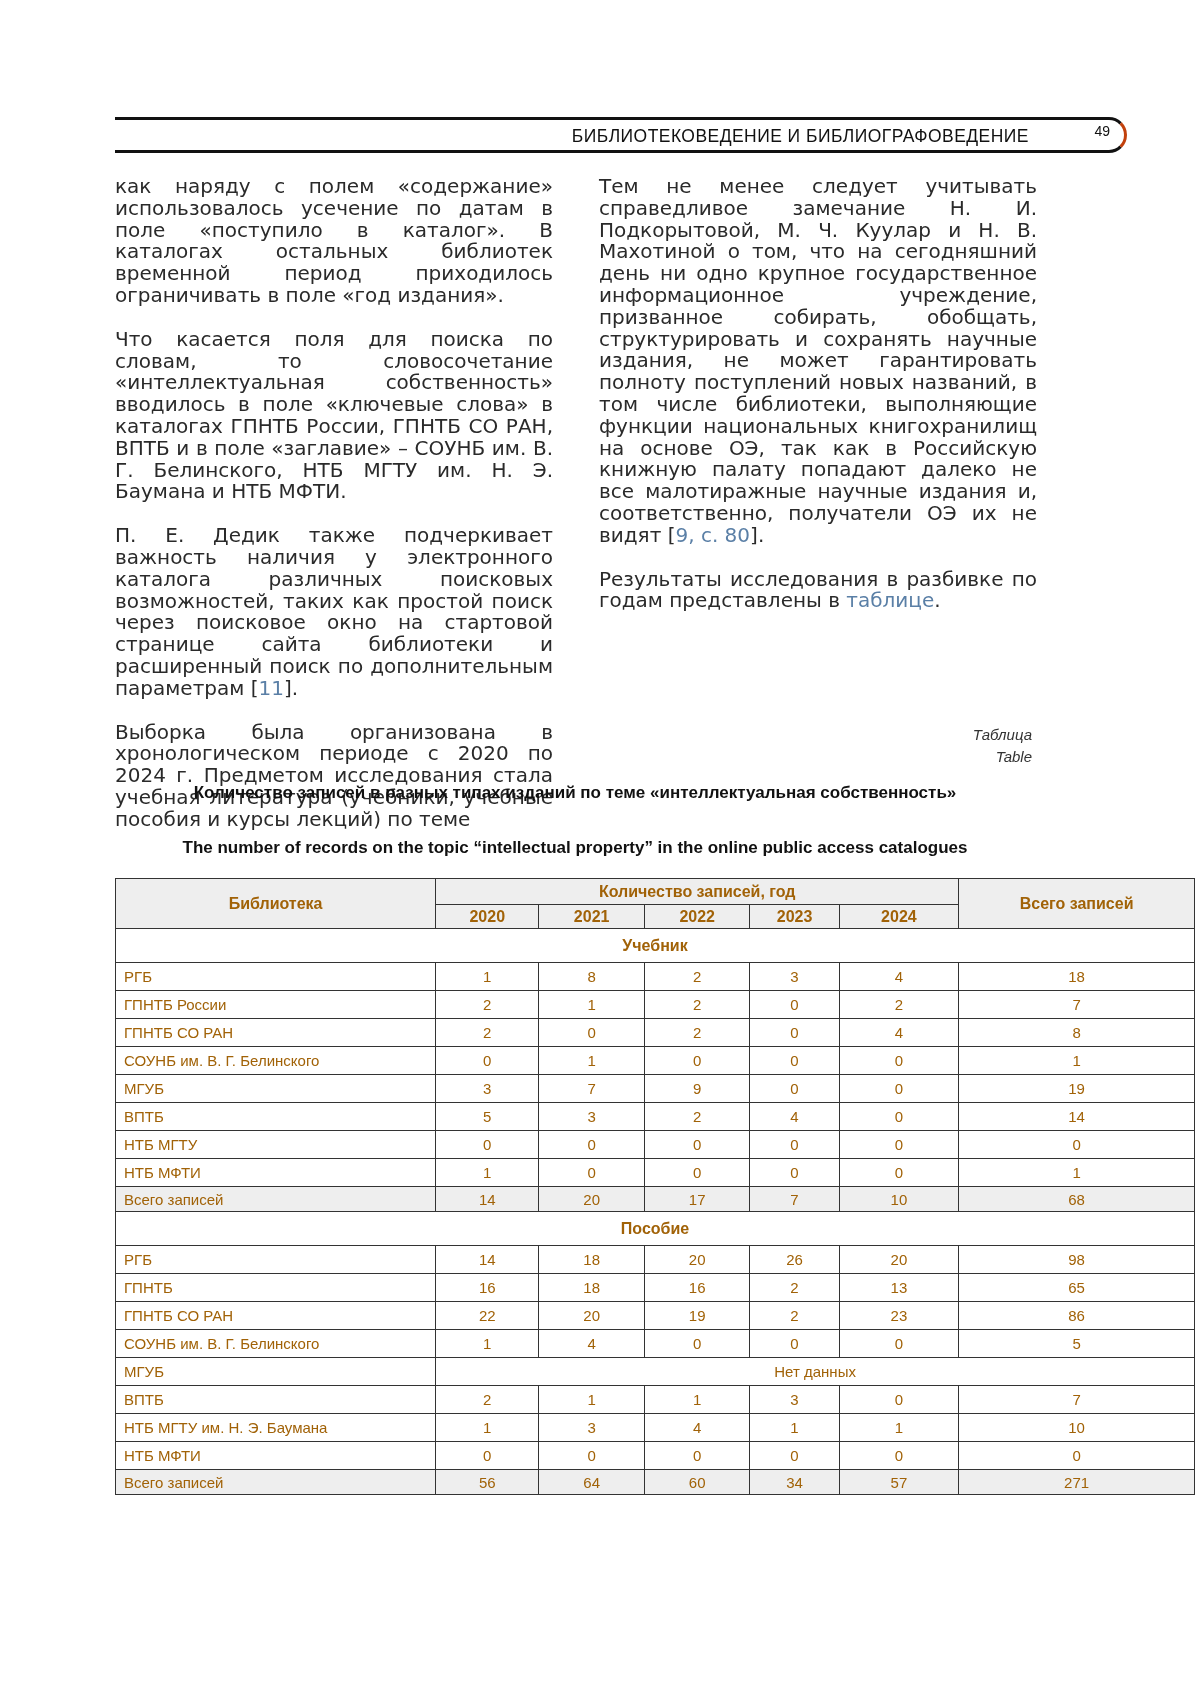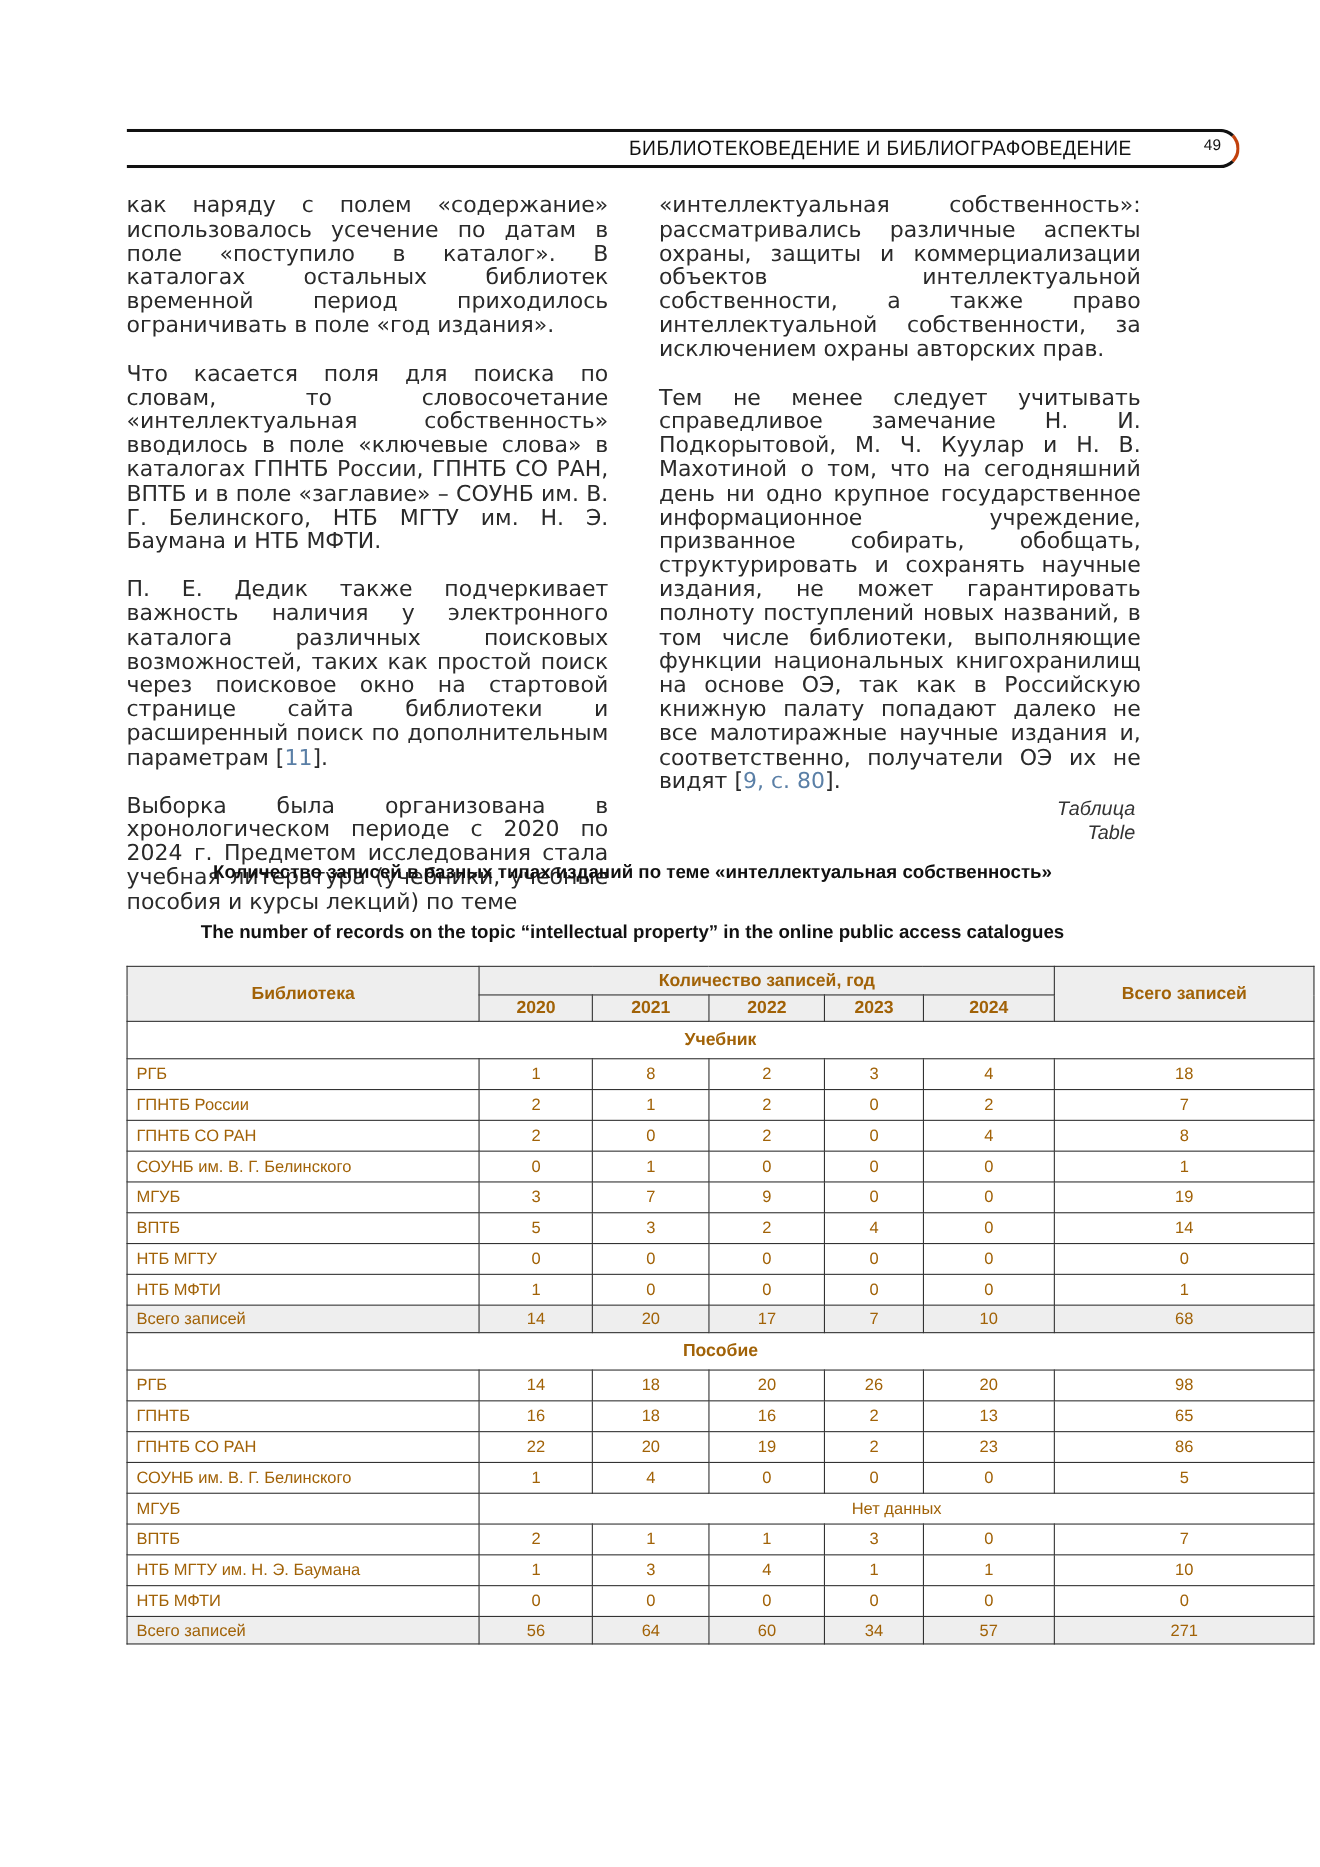--- a/index.html
+++ b/index.html
@@ -14,21 +14,21 @@
   .header-page { position: absolute; right: 14px; top: 3px; font-family: "Liberation Sans", sans-serif;
     font-weight: normal; font-size: 14px; color: #111; }
 
   .col { position: absolute; top: 176px; width: 438px; font-size: 20px; line-height: 21.8px; color: #2a2a2a; }
   .col.left { left: 115px; }
   .col.right { left: 599px; }
   .col p { text-align: justify; margin-bottom: 22px; hyphens: manual; }
   .ref { color: #5a7fa6; }
 
   .tcap { position: absolute; right: 168px; top: 724px; text-align: right; font-style: italic;
-    font-size: 18px; line-height: 22px; color: #333; font-family: "Liberation Sans", sans-serif; }
+    font-size: 15px; line-height: 22px; color: #333; font-family: "Liberation Sans", sans-serif; }
   .ttitle-ru { position: absolute; left: 115px; width: 920px; top: 782px; text-align: center;
     font-weight: bold; font-size: 17px; line-height: 22px; color: #111; font-family: "Liberation Sans", sans-serif; }
   .ttitle-en { position: absolute; left: 115px; width: 920px; top: 838px; text-align: center;
     font-weight: bold; font-size: 17px; color: #111; font-family: "Liberation Sans", sans-serif; }
 
   table { position: absolute; left: 115px; top: 878px; width: 1080px; border-collapse: collapse;
     font-family: "Liberation Sans", sans-serif; font-size: 15px; color: #a16207; }
   td, th { border: 1.5px solid #333; text-align: center; padding: 0; }
   th { background: #eeeeee; font-weight: bold; font-size: 16px; }
   .h1 th { height: 26px; }
@@ -47,22 +47,22 @@
 </div>
 
 <div class="col left">
   <p>как наряду с полем «содержание» использовалось усечение по датам в поле «поступило в каталог». В каталогах остальных библиотек временной период приходилось ограничивать в поле «год издания».</p>
   <p>Что касается поля для поиска по словам, то словосочетание «интеллектуальная собственность» вводилось в поле «ключевые слова» в каталогах ГПНТБ России, ГПНТБ СО РАН, ВПТБ и в поле «заглавие» – СОУНБ им. В. Г. Белинского, НТБ МГТУ им. Н. Э. Баумана и НТБ МФТИ.</p>
   <p><span>П. Е. Дедик также подчеркивает важность наличия у электронного каталога различных поисковых возможностей, таких как простой поиск через поисковое окно на стартовой странице сайта библиотеки и расширенный поиск по дополнительным параметрам [</span><a class="ref">11</a><span>].</span></p>
   <p>Выборка была организована в хронологическом периоде с 2020 по 2024 г. Предметом исследования стала учебная литература (учебники, учебные пособия и курсы лекций) по теме</p>
 </div>
 
 <div class="col right">
-  <p>«интеллектуальная собственность»: рассматривались различные аспекты охраны, защиты и коммерциализации объектов интеллектуальной собственности, а также право интеллектуальной собственности, за исключением охраны авторских прав.</p>
   <p><span>Тем не менее следует учитывать справедливое замечание Н. И. Подкорытовой, М. Ч. Куулар и Н. В. Махотиной о том, что на сегодняшний день ни одно крупное государственное информационное учреждение, призванное собирать, обобщать, структурировать и сохранять научные издания, не может гарантировать полноту поступлений новых названий, в том числе библиотеки, выполняющие функции национальных книгохранилищ на основе ОЭ, так как в Российскую книжную палату попадают далеко не все малотиражные научные издания и, соответственно, получатели ОЭ их не видят [</span><a class="ref">9, с. 80</a><span>].</span></p>
+  <p><span>Результаты исследования в разбивке по годам представлены в </span><a class="ref">таблице</a><span>.</span></p>
 </div>
 
 <div class="tcap">
   <div>Таблица</div>
   <div>Table</div>
 </div>
 <div class="ttitle-ru">
   <div>Количество записей в разных типах изданий по теме «интеллектуальная собственность»</div>
 </div>
 <div class="ttitle-en">The number of records on the topic “intellectual property” in the online public access catalogues</div>

